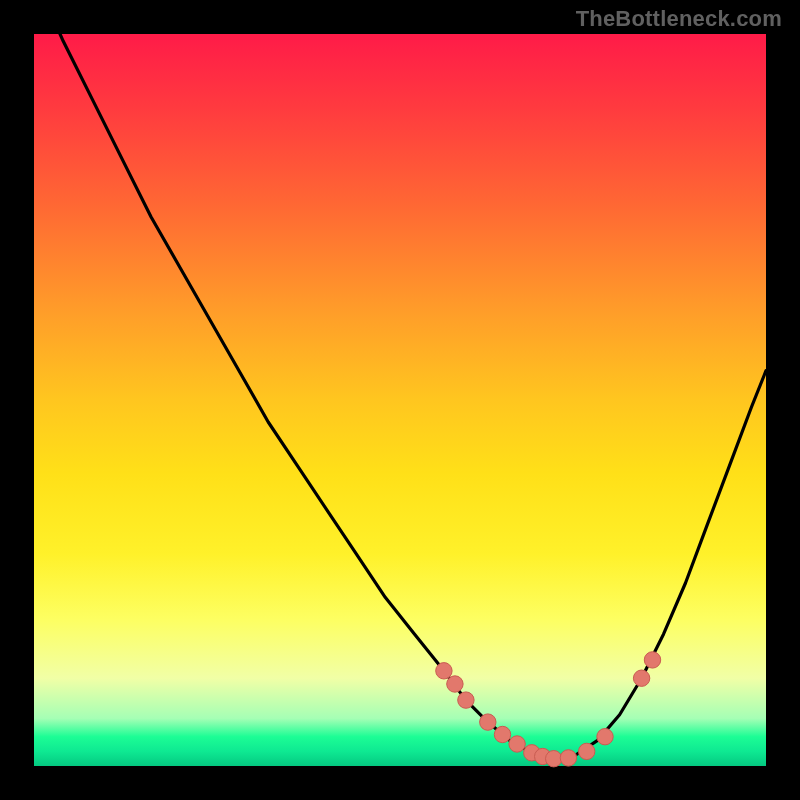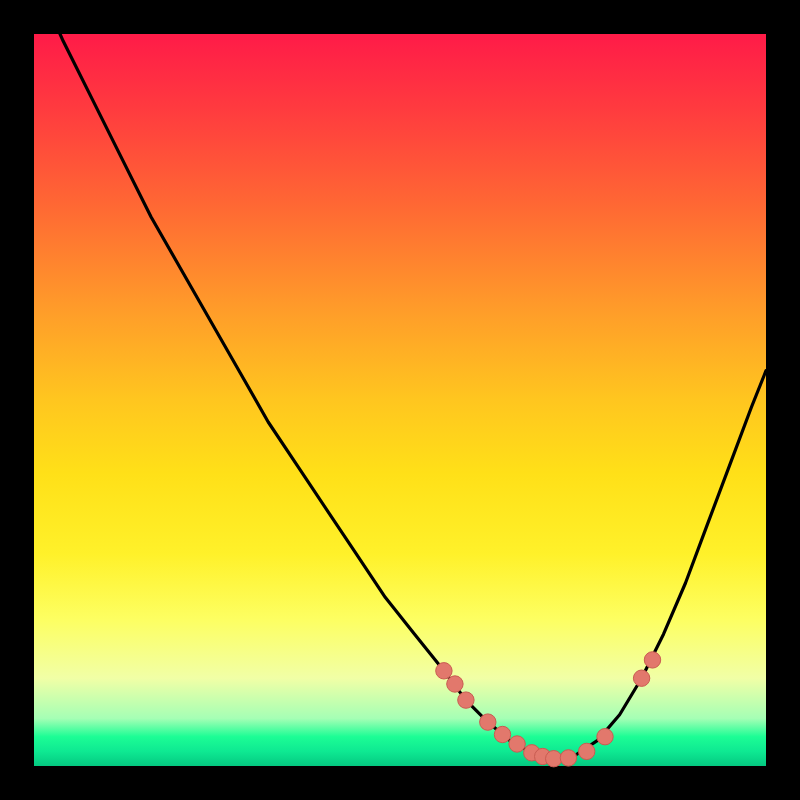--- a/index.html
+++ b/index.html
@@ -57,20 +57,21 @@
     width: 732px;
     height: 732px;
     overflow: visible;
     z-index: 2;
   }
 </style>
 </head>
 <body>
 
 <div class="stage">
+  <div class="watermark">TheBottleneck.com</div>
 
   <div class="plot">
     <svg class="curve" viewBox="0 0 732 732">
       <path id="curve-path" fill="none" stroke="#000000" stroke-width="3.2" d="M0.0 -58.6 L29.3 7.3 L58.6 65.9 L87.8 124.4 L117.1 183.0 L146.4 234.2 L175.7 285.5 L205.0 336.7 L234.2 388.0 L263.5 431.9 L292.8 475.8 L322.1 519.7 L351.4 563.6 L380.6 600.2 L409.9 636.8 L431.9 666.1 L453.8 688.1 L475.8 706.4 L497.8 718.8 L519.7 724.7 L541.7 721.0 L563.6 706.4 L585.6 680.8 L607.6 644.2 L629.5 600.2 L651.5 549.0 L673.4 490.4 L695.4 431.9 L717.4 373.3 L732.0 336.7" stroke-linejoin="round" stroke-linecap="round"></path>
       <g id="markers">
           <circle cx="409.9" cy="636.8" r="8.2" fill="#e2786c" stroke="#c95c51" stroke-width="1"></circle>
           <circle cx="420.9" cy="650.0" r="8.2" fill="#e2786c" stroke="#c95c51" stroke-width="1"></circle>
           <circle cx="431.9" cy="666.1" r="8.2" fill="#e2786c" stroke="#c95c51" stroke-width="1"></circle>
           <circle cx="453.8" cy="688.1" r="8.2" fill="#e2786c" stroke="#c95c51" stroke-width="1"></circle>
           <circle cx="468.5" cy="700.5" r="8.2" fill="#e2786c" stroke="#c95c51" stroke-width="1"></circle>

